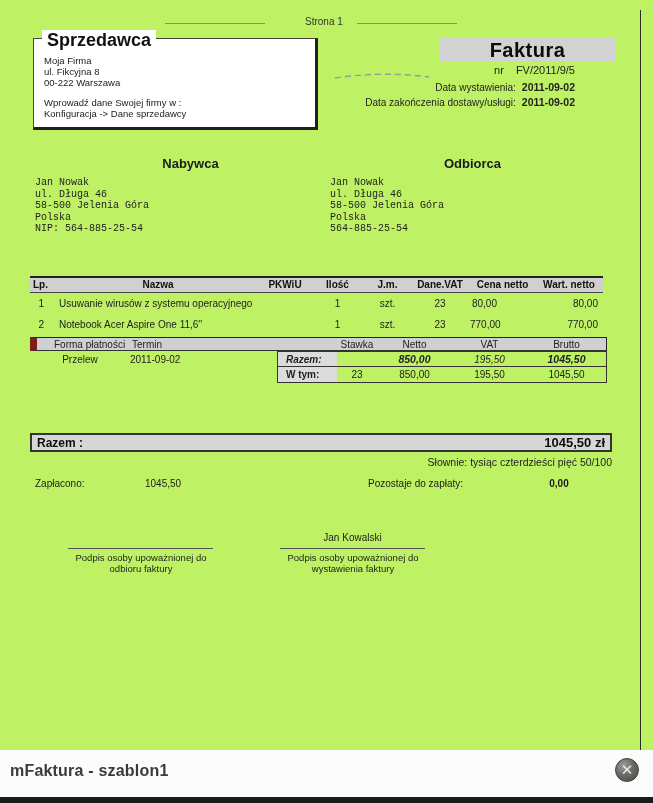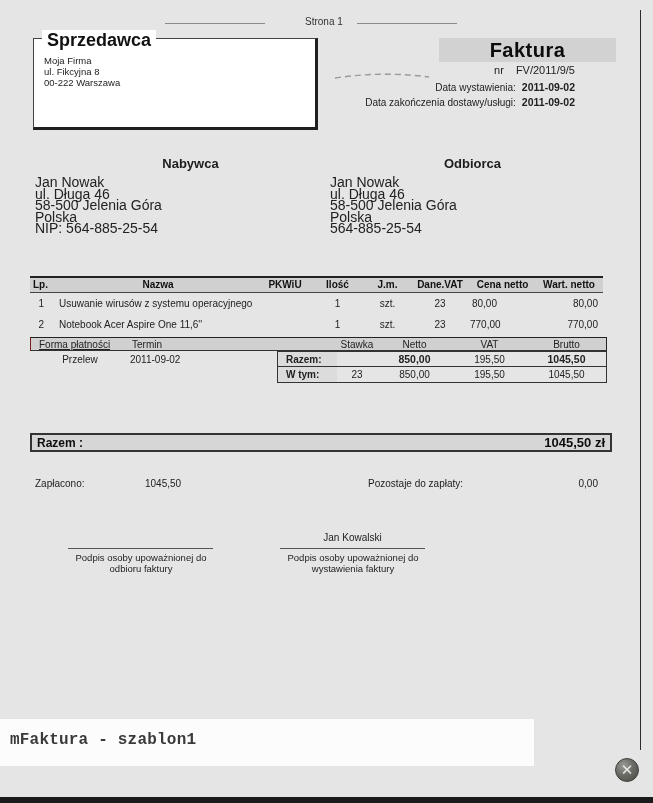--- a/index.html
+++ b/index.html
@@ -1,22 +1,22 @@
 <!DOCTYPE html>
 <html><head>
 <meta charset="utf-8">
 <style>
   * { margin:0; padding:0; box-sizing:border-box; }
   html,body { background:#fff; }
   body { font-family:"Liberation Sans","DejaVu Sans",sans-serif; color:#1c1c1c; }
-  .viewport { position:relative; width:653px; height:803px; background:#e5e5e5; overflow:hidden; }
+  .viewport { position:relative; width:653px; height:803px; background:#bef264; overflow:hidden; }
 
   
   .page-edge { position:absolute; left:640px; top:10px; width:1px; height:740px; background:#2b2b2b; }
-  .statusbar { position:absolute; left:0; top:719px; width:534px; height:47px; background:#fcfcfc;font-family:Liberation Mono, monospace; }
+  .statusbar { position:absolute; left:0; top:750px; width:653px; height:47px; background:#fcfcfc; }
   .statusbar-title { position:absolute; left:10px; top:12px; font-size:16px; font-weight:bold; color:#3a3a3a; letter-spacing:.2px; }
   .close-btn { position:absolute; left:615px; top:758px; width:24px; height:24px; border-radius:50%;
       background:radial-gradient(circle at 35% 30%, #9a9a96 0%, #6b6b66 45%, #4a4a45 100%);
       border:1px solid #3c3c38; cursor:pointer; display:flex; align-items:center; justify-content:center; }
   .close-x { color:#e8e8e6; font-size:15px; font-weight:bold; line-height:1; transform:translateY(-1px); }
   .bottom-strip { position:absolute; left:0; top:797px; width:653px; height:6px; background:#1b1b1b; }
 
   
   .strona { position:absolute; top:16px; left:0; width:653px; height:14px; }
   .strona-label { position:absolute; left:305px; top:0; font-size:10px; color:#333; }
@@ -45,21 +45,21 @@
   .faktura-title { font-size:20px; font-weight:bold; color:#0c0c0c; letter-spacing:.5px; }
   .inv-nr { position:absolute; top:64px; right:78px; font-size:11px; color:#222; }
   .inv-nr .lbl { margin-right:12px; }
   .inv-date1 { position:absolute; top:81px; right:78px; font-size:10px; color:#222; }
   .inv-date2 { position:absolute; top:96px; right:78px; font-size:10px; color:#222; }
   .inv-date1 b, .inv-date2 b { margin-left:6px; font-size:10.5px; }
 
   
   .party-title-left  { position:absolute; left:33px;  top:156px; width:315px; text-align:center; font-size:13px; font-weight:bold; }
   .party-title-right { position:absolute; left:345px; top:156px; width:255px; text-align:center; font-size:13px; font-weight:bold; }
-  .party-block { position:absolute; font-size:14px; line-height:11.5px; color:#222; }
+  .party-block { position:absolute; font-size:10px; line-height:11.5px; color:#222;font-family:Liberation Mono, monospace; }
   .party-left  { left:35px;  top:177px; }
   .party-right { left:330px; top:177px; }
 
   
   .items { position:absolute; left:30px; top:276px; width:573px; border-collapse:collapse; table-layout:fixed; }
   .items th { background:#d0d0d0; border-top:2px solid #222; border-bottom:1px solid #444;
       font-size:10px; font-weight:bold; padding:1px 0 2px; color:#111; }
   .items td { font-size:10px; color:#222; height:21px; vertical-align:middle; }
   .c-lp{width:26px;} .c-nazwa{width:204px;} .c-pkwiu{width:50px;} .c-ilosc{width:55px;}
   .c-jm{width:45px;} .c-staw{width:60px;} .c-cena{width:65px;} .c-wart{width:68px;}
@@ -69,42 +69,42 @@
   .items th.c-cena, .items th.c-wart { text-align:center; }
   .items td.c-ilosc, .items td.c-jm, .items td.c-staw { text-align:center; }
   .items td.c-cena { text-align:right; padding-right:38px; }
   .items td.c-wart { text-align:right; padding-right:5px; }
 
   
   .pay { position:absolute; left:30px; top:337px; width:577px; display:grid;
       grid-template-columns:100px 147px 60px 40px 75px 75px 80px; font-size:10px; color:#222; }
   .pay > div { display:flex; align-items:center; }
   .pay .hd { background:#d0d0d0; border-top:1px solid #222; border-bottom:1px solid #333; height:14px; font-size:10px; }
-  .pay .hd.first { border-left:1px solid #7f1d1d; padding-left:8px;text-decoration:underline; }
+  .pay .hd.first { border-left:7px solid #7f1d1d; padding-left:17px; }
   .pay .hd.last { border-right:1px solid #222; }
   .pay .ctr { justify-content:center; }
   .pay .row { height:16px;text-align:right; }
   .pay .razem-cell { background:#dcdcdc; font-weight:bold; padding-left:8px; }
-  .pay .bt { border-top:1px solid #333; } .pay .bb { border-bottom:1px solid #333; }
+  .pay .bt { border-top:1px solid #333;font-style:italic; } .pay .bb { border-bottom:1px solid #333; }
   .pay .bl { border-left:1px solid #333; } .pay .br { border-right:1px solid #333; }
   .pay .bold { font-weight:bold; font-size:10.5px; }
   .pay .forma-val { justify-content:center; }
   .pay .termin-val { padding-left:0px; }
 
   
   .total-bar { position:absolute; left:30px; top:433px; width:582px; height:19px; background:#d6d6d6;
       border:2px solid #333; display:flex; align-items:center; justify-content:space-between; padding:0 5px; }
   .total-label { font-size:12px; font-weight:bold; color:#0d0d0d; }
   .total-value { font-size:13px; font-weight:bold; color:#0d0d0d; }
   .in-words { position:absolute; top:456px; left:30px; width:582px; text-align:right; font-size:10.5px; color:#222; }
 
   .paid-label { position:absolute; left:35px;  top:478px; font-size:10px; }
   .paid-value { position:absolute; left:145px; top:478px; font-size:10px; }
   .due-label  { position:absolute; left:368px; top:478px; font-size:10px; }
-  .due-value  { position:absolute; left:520px; top:478px; width:78px; text-align:right; font-size:10px; }
+  .due-value  { position:absolute; left:520px; top:478px; width:78px; text-align:center; font-size:10px;font-weight:bold; }
 
   
   .sig-name { position:absolute; left:280px; top:532px; width:145px; text-align:center; font-size:10px; color:#222; }
   .sig-line-l { position:absolute; left:68px;  top:548px; width:145px; height:1px; background:#555; }
   .sig-line-r { position:absolute; left:280px; top:548px; width:145px; height:1px; background:#555; }
   .sig-cap { position:absolute; width:200px; text-align:center; font-size:9.5px; line-height:11px; color:#222; }
   .sig-cap-l { left:41px;  top:552px; }
   .sig-cap-r { left:253px; top:552px; }
 </style>
 </head>
@@ -117,20 +117,24 @@
     <div class="strona-label">Strona 1</div>
     <div class="strona-line-r"></div>
   </div>
 
   <div class="seller-box">
     <span class="seller-legend">Sprzedawca</span>
     <div class="seller-lines">
       <div>Moja Firma</div>
       <div>ul. Fikcyjna 8</div>
       <div>00-222 Warszawa</div>
+    </div>
+    <div class="seller-hint">
+      <div>Wprowadź dane Swojej firmy w :</div>
+      <div>Konfiguracja -&gt; Dane sprzedawcy</div>
     </div>
   </div>
 
   <div class="logo">
     <svg class="logo-swoosh" width="100" height="12" viewBox="0 0 100 12">
       <path d="M2,8 Q50,1 96,7" fill="none" stroke="#9a9a9a" stroke-width="1.4" stroke-dasharray="6,4"></path>
     </svg>
   </div>
 
   <div class="faktura-bar">
@@ -223,20 +227,21 @@
     <div class="row ctr bb">23</div>
     <div class="row ctr bb">850,00</div>
     <div class="row ctr bb">195,50</div>
     <div class="row ctr bb br">1045,50</div>
   </div>
 
   <div class="total-bar">
     <span class="total-label">Razem :</span>
     <span class="total-value">1045,50 zł</span>
   </div>
+  <div class="in-words">Słownie: tysiąc czterdzieści pięć 50/100</div>
 
   <div class="paid-label">Zapłacono:</div>
   <div class="paid-value">1045,50</div>
   <div class="due-label">Pozostaje do zapłaty:</div>
   <div class="due-value">0,00</div>
 
   <div class="sig-name">Jan Kowalski</div>
   <div class="sig-line-l"></div>
   <div class="sig-line-r"></div>
   <div class="sig-cap sig-cap-l">

